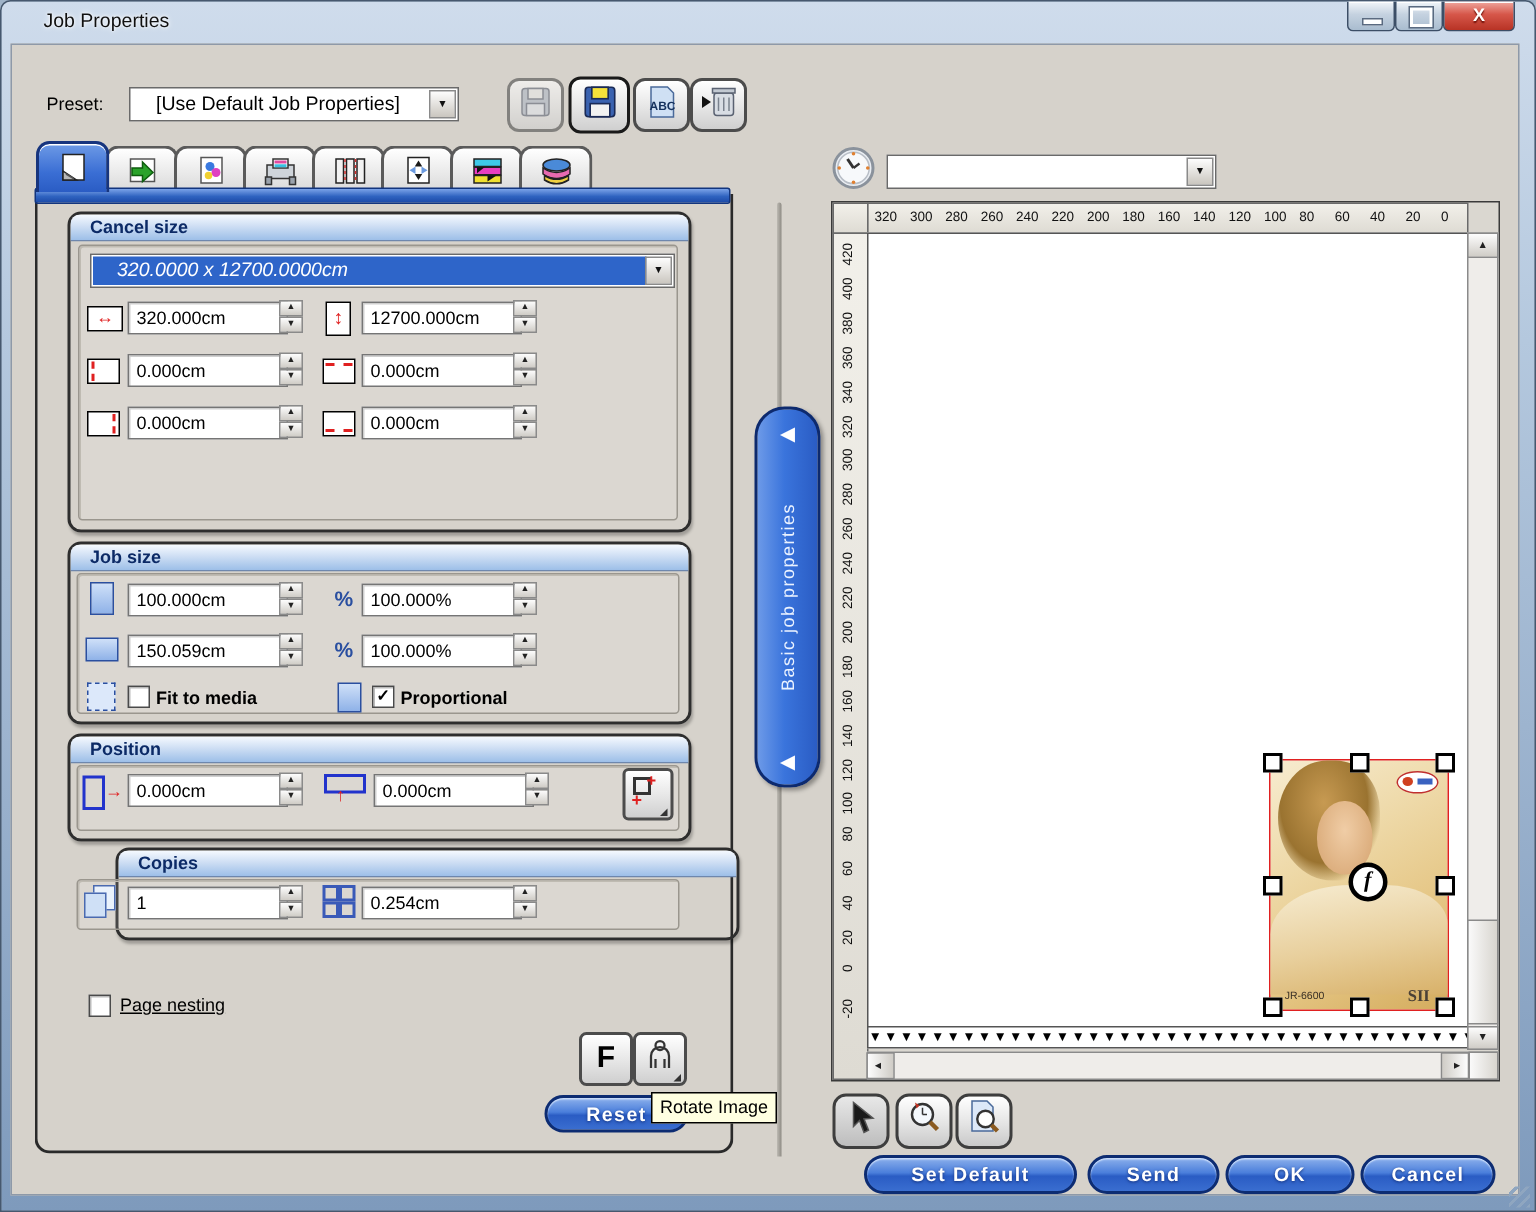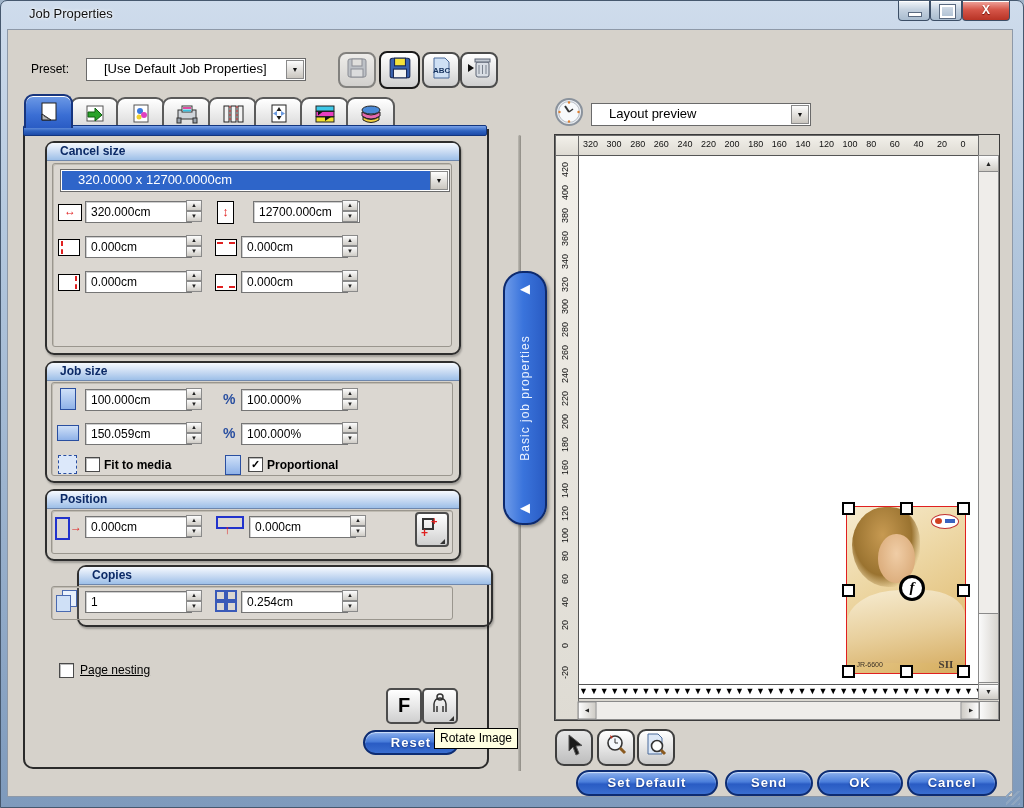--- a/index.html
+++ b/index.html
@@ -17,21 +17,21 @@
   .spin{position:absolute;width:16px;height:22px;display:flex;flex-direction:column;}
   .spin>div{flex:1;background:linear-gradient(180deg,#fdfdfd,#cfccc6);border:1px solid #8a8a8a;font-size:6px;line-height:9px;text-align:center;color:#222;}
   .cb{position:absolute;width:13px;height:13px;background:#fff;border:1px solid #4a4a4a;box-shadow:inset 1px 1px 0 #bbb;font-size:11px;line-height:12px;text-align:center;color:#000;font-weight:bold;}
   .lbl{position:absolute;font-size:12px;color:#000;white-space:nowrap;}
   .grp{position:absolute;border:2px solid #2e2e2e;border-radius:9px;box-shadow:1px 2px 2px rgba(0,0,0,.25);}
   .ghead{position:absolute;left:0;right:0;top:0;height:17px;border-radius:6px 6px 0 0;background:linear-gradient(180deg,#f6faff 0%,#cfdff4 45%,#9dbfe8 100%);border-bottom:1px solid #6e87ad;color:#0c2a66;font-weight:bold;font-size:12px;line-height:17px;padding-left:13px;}
   .inner{position:absolute;border:1px solid #9a968e;border-radius:3px;background:rgba(255,255,255,.12);box-shadow:inset 1px 1px 0 #bfbbb2;}
   .ddl{position:absolute;height:21px;background:#fff;border:1px solid #6a6a6a;}
   .ddl .val{position:absolute;left:1px;top:1px;bottom:1px;right:18px;font-size:13px;line-height:17px;padding-left:16px;white-space:nowrap;overflow:hidden;}
   .ddl .arrow{position:absolute;right:1px;top:1px;bottom:1px;width:16px;background:linear-gradient(180deg,#fdfdfd,#cac6bf);border:1px solid #8a8a8a;font-size:7px;line-height:17px;text-align:center;color:#111;}
-  .ddl .val.sel{background:#2e65c9;color:#fff;}
+  .ddl .val.sel{background:#2e65c9;color:#fff;font-style:italic;}
   .sqbtn{position:absolute;border:2px solid #4c4c4c;border-radius:8px;background:linear-gradient(180deg,#ffffff 0%,#e8e8e8 50%,#cfcfcf 100%);box-shadow:inset 0 1px 0 #fff;}
   .pill{position:absolute;background:linear-gradient(180deg,#8cb0ec 0%,#4a7edb 45%,#2a5cc4 55%,#3a6ed0 100%);border:2px solid #0d2c72;border-radius:13px;color:#fff;text-align:center;font-size:13px;font-weight:bold;letter-spacing:1px;text-shadow:0 1px 2px #14337e;box-shadow:inset 0 1px 1px #cfe0fa;}
   .icon-box{position:absolute;}
   
   .mbox{position:absolute;border:1px solid #000;background:#fff;}
   
   .tab{position:absolute;top:96px;width:45px;height:29px;border:2px solid #5a5a5a;border-bottom:none;border-radius:9px 9px 0 0;background:linear-gradient(180deg,#ffffff,#d9d9d9);box-shadow:inset 0 1px 0 #fff;}
   .tab.active{top:93px;height:32px;background:linear-gradient(180deg,#6d9ae6 0%,#3a6ed4 60%,#2a5cc4 100%);border-color:#17357e;z-index:3;}
   .tab svg{position:absolute;left:50%;top:50%;transform:translate(-50%,-50%);}
   .blueband{position:absolute;left:22px;top:124px;width:462px;height:9px;background:linear-gradient(180deg,#7aa2e8,#2f63c0 55%,#1c4aa8);border:1px solid #12357e;border-radius:2px;z-index:2;}
@@ -197,21 +197,21 @@
     <div class="arrow">▼</div>
   </div>
 
   <div class="mbox" style="left:57px;top:203px;width:22px;height:15px;color:#e02020;font-size:12px;line-height:13px;text-align:center;font-weight:bold;">↔</div>
   <div class="fld" style="left:84px;top:200px;width:100px;">320.000cm</div>
   <div class="spin" style="left:185px;top:199px;">
       <div>▲</div>
       <div>▼</div>
     </div>
   <div class="mbox" style="left:216px;top:200px;width:15px;height:21px;color:#e02020;font-size:13px;line-height:19px;text-align:center;font-weight:bold;">↕</div>
-  <div class="fld" style="left:252px;top:200px;width:100px;">12700.000cm</div>
+  <div class="fld" style="left:240px;top:200px;width:100px;">12700.000cm</div>
   <div class="spin" style="left:341px;top:199px;">
       <div>▲</div>
       <div>▼</div>
     </div>
 
   <div class="mbox" style="left:57px;top:238px;width:20px;height:15px;">
       <div style="position:absolute;left:2px;top:1px;bottom:1px;width:0;border-left:2px dashed #e02020;"></div>
     </div>
   <div class="fld" style="left:84px;top:235px;width:100px;">0.000cm</div>
   <div class="spin" style="left:185px;top:234px;">
@@ -355,21 +355,20 @@
         <circle cx="15" cy="15" r="10.5" fill="#f7f9fb" stroke="#b8bec6"></circle>
         <circle cx="15" cy="5.5" r="1.2" fill="#e08030"></circle>
         <circle cx="15" cy="24.5" r="1.2" fill="#e08030"></circle>
         <circle cx="5.5" cy="15" r="1.2" fill="#e08030"></circle>
         <circle cx="24.5" cy="15" r="1.2" fill="#e08030"></circle>
         <line x1="15" y1="15" x2="11" y2="9" stroke="#333" stroke-width="2"></line>
         <line x1="15" y1="15" x2="19" y2="12" stroke="#333" stroke-width="1.5"></line>
       </svg>
   </div>
   <div class="ddl" style="left:590px;top:102px;width:218px;">
-    <div class="val">Layout preview</div>
     <div class="arrow">▼</div>
   </div>
 
   <div class="cluster"></div>
   <div class="ruler" style="left:554px;top:134px;width:22px;height:19px;"></div>
   <div class="ruler" id="hruler" style="left:577px;top:134px;width:399px;height:19px;">
       <span class="rlab-h" style="left: 4px;">320</span>
       <span class="rlab-h" style="left: 27.6px;">300</span>
       <span class="rlab-h" style="left: 51.2px;">280</span>
       <span class="rlab-h" style="left: 74.8px;">260</span>

